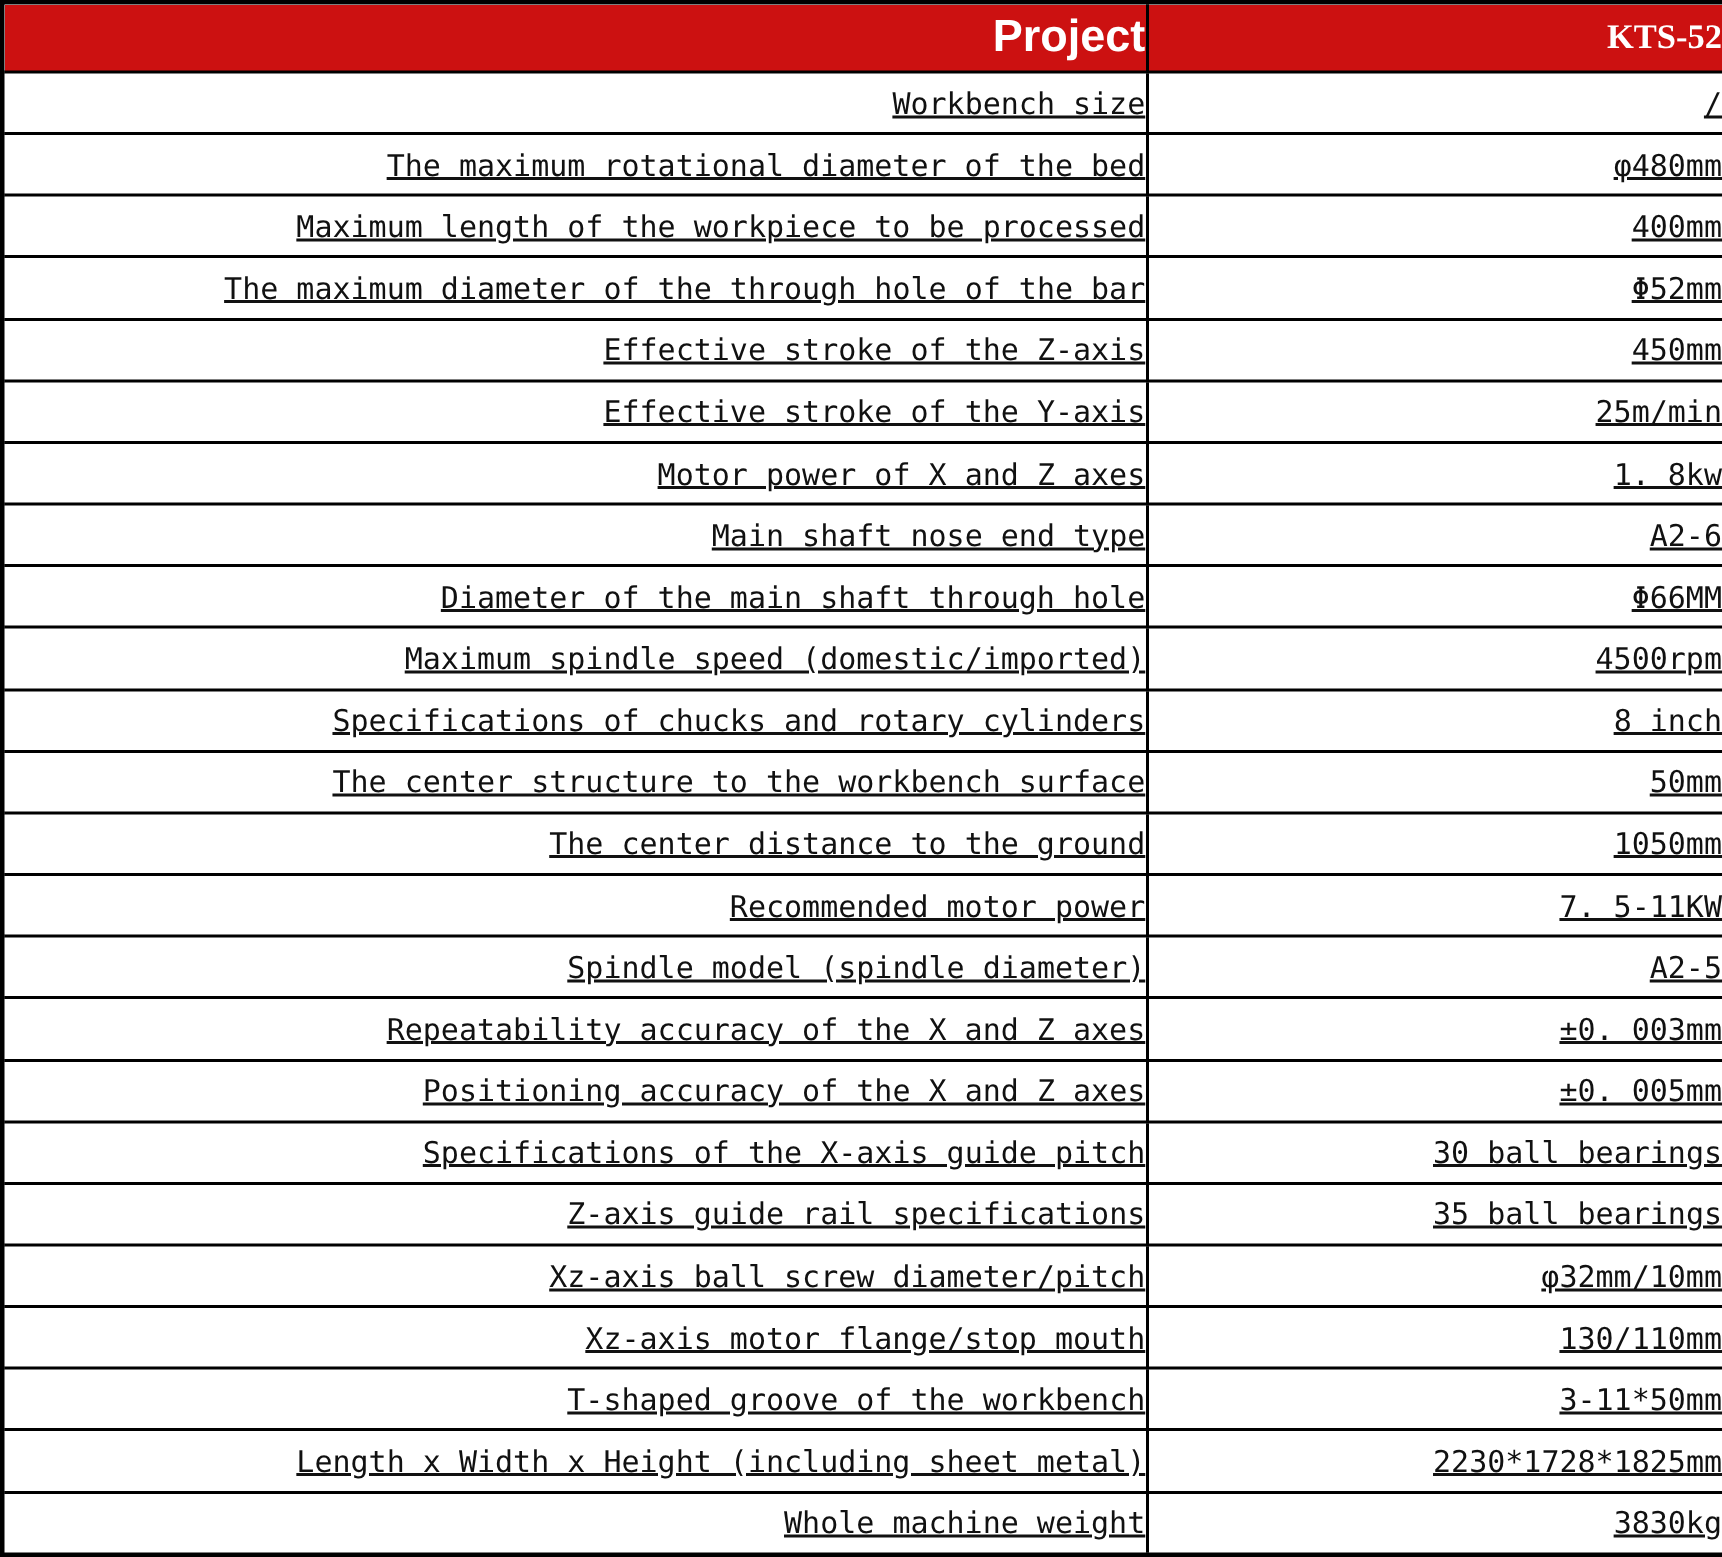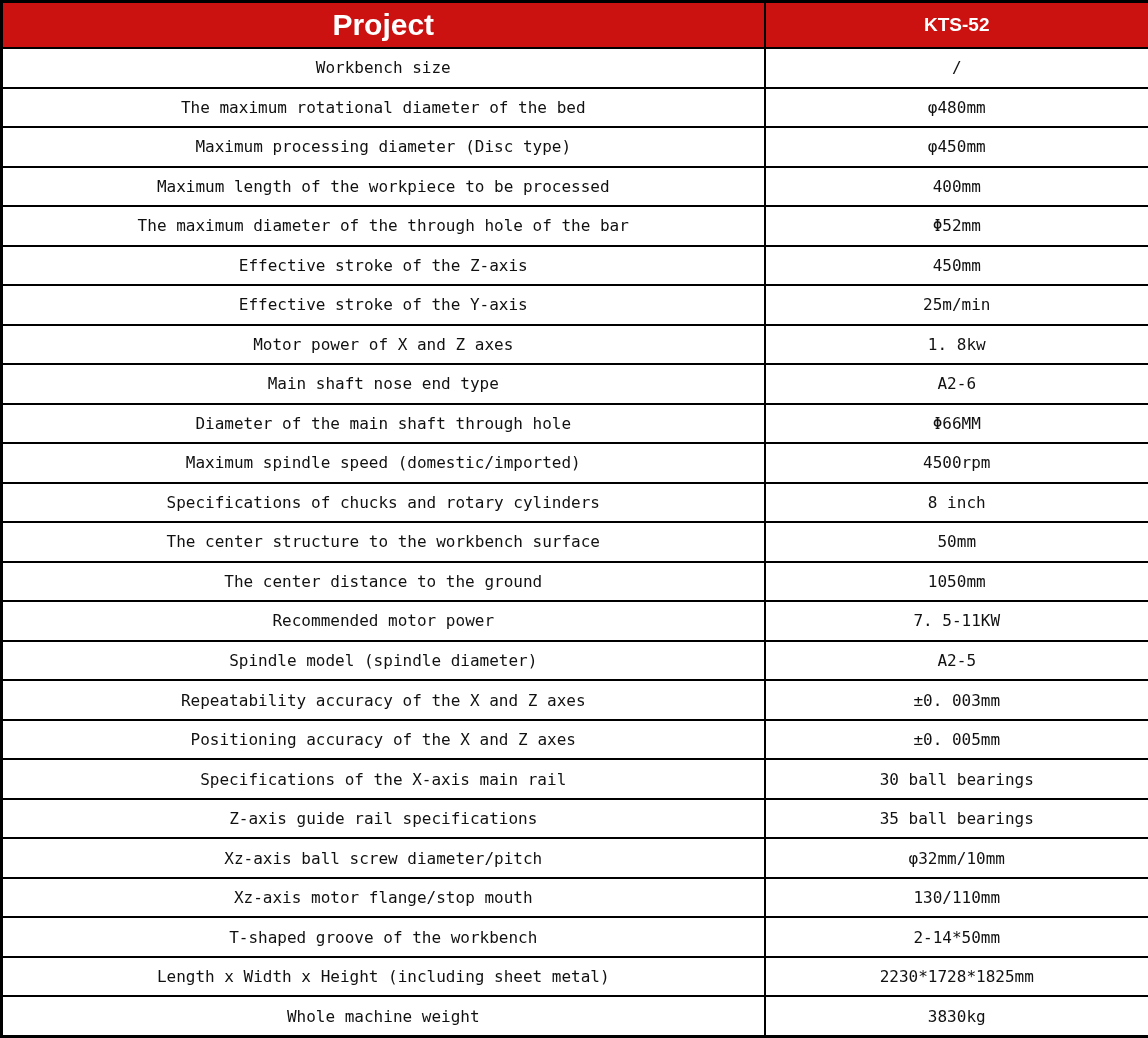--- a/index.html
+++ b/index.html
@@ -15,45 +15,46 @@
     height: 1038px;
     border-collapse: collapse;
     table-layout: fixed;
     border: 3px solid var(--border-color, #000000);
     font-family: "DejaVu Sans Mono", "Liberation Mono", monospace;
   }
   col.c1 { width: 763px; }
   col.c2 { width: 385px; }
   th, td {
     border: 2px solid var(--border-color, #000000);
-    text-align: center;
+    text-align: right;
     vertical-align: middle;
     padding: 0;
     overflow: hidden;
     white-space: nowrap;
   }
   thead th {
     background: var(--header-bg, #cc1111);
     color: var(--header-text, #ffffff);
     height: 44px;
   }
   th.project-head {
     font-family: "Liberation Sans", sans-serif;
     font-weight: bold;
     font-size: 30px;
   }
   th.model-head {
-    font-family: Liberation Sans, sans-serif;
+    font-family: Liberation Serif, serif;
     font-weight: bold;
-    font-size: 19px;
+    font-size: 23px;
   }
   tbody td {
-    font-size: 16px;
+    font-size: 20px;
     color: #111111;
     height: 34px;
+    text-decoration: underline;
   }
   tbody td.label-cell { }
   tbody td.value-cell { }
 </style>
 </head>
 <body>
 
 <table class="spec-table">
   <colgroup>
     <col class="c1">
@@ -66,24 +67,20 @@
     </tr>
   </thead>
   <tbody id="spec-body">
       <tr>
         <td class="label-cell">Workbench size</td>
         <td class="value-cell">/</td>
       </tr>
       <tr>
         <td class="label-cell">The maximum rotational diameter of the bed</td>
         <td class="value-cell">φ480mm</td>
-      </tr>
-      <tr>
-        <td class="label-cell">Maximum processing diameter (Disc type)</td>
-        <td class="value-cell">φ450mm</td>
       </tr>
       <tr>
         <td class="label-cell">Maximum length of the workpiece to be processed</td>
         <td class="value-cell">400mm</td>
       </tr>
       <tr>
         <td class="label-cell">The maximum diameter of the through hole of the bar</td>
         <td class="value-cell">Φ52mm</td>
       </tr>
       <tr>
@@ -132,38 +129,38 @@
       </tr>
       <tr>
         <td class="label-cell">Repeatability accuracy of the X and Z axes</td>
         <td class="value-cell">±0. 003mm</td>
       </tr>
       <tr>
         <td class="label-cell">Positioning accuracy of the X and Z axes</td>
         <td class="value-cell">±0. 005mm</td>
       </tr>
       <tr>
-        <td class="label-cell">Specifications of the X-axis main rail</td>
+        <td class="label-cell">Specifications of the X-axis guide pitch</td>
         <td class="value-cell">30 ball bearings</td>
       </tr>
       <tr>
         <td class="label-cell">Z-axis guide rail specifications</td>
         <td class="value-cell">35 ball bearings</td>
       </tr>
       <tr>
         <td class="label-cell">Xz-axis ball screw diameter/pitch</td>
         <td class="value-cell">φ32mm/10mm</td>
       </tr>
       <tr>
         <td class="label-cell">Xz-axis motor flange/stop mouth</td>
         <td class="value-cell">130/110mm</td>
       </tr>
       <tr>
         <td class="label-cell">T-shaped groove of the workbench</td>
-        <td class="value-cell">2-14*50mm</td>
+        <td class="value-cell">3-11*50mm</td>
       </tr>
       <tr>
         <td class="label-cell">Length x Width x Height (including sheet metal)</td>
         <td class="value-cell">2230*1728*1825mm</td>
       </tr>
       <tr>
         <td class="label-cell">Whole machine weight</td>
         <td class="value-cell">3830kg</td>
       </tr>
     </tbody>

